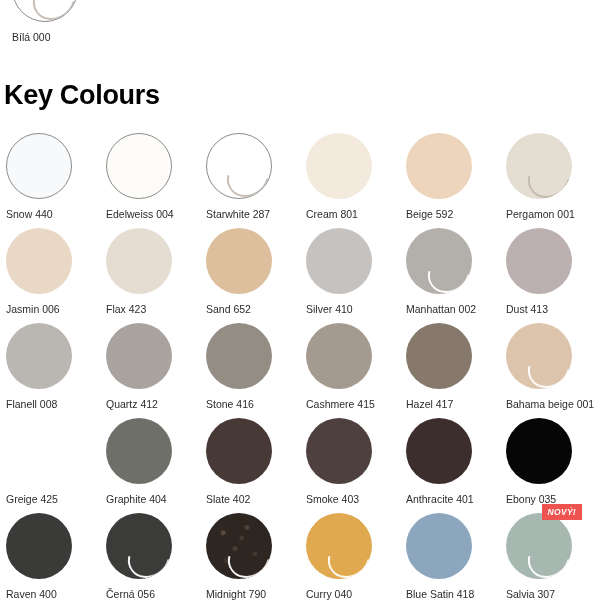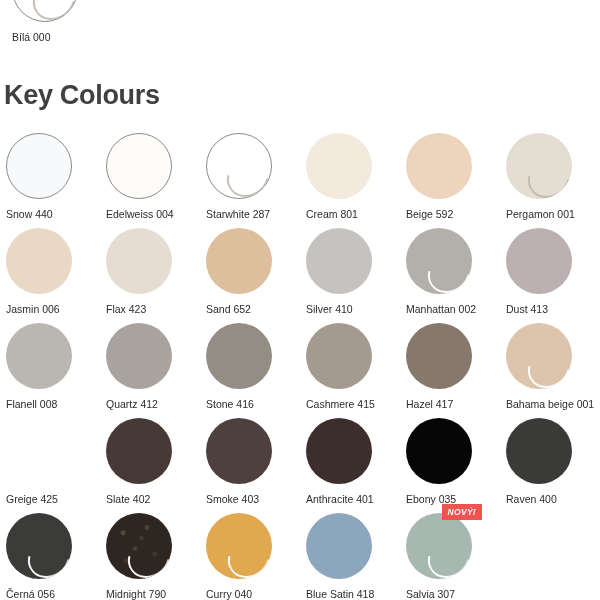--- a/index.html
+++ b/index.html
@@ -32,21 +32,21 @@
   }
 
   
   .section-title {
     position: absolute;
     top: 78px;
     left: 4px;
     font-size: 27px;
     font-weight: bold;
     letter-spacing: -0.3px;
-    color: #404040;
+    color: #000000;
     margin: 0;
     line-height: 34px;
   }
 
   
   .grid {
     position: absolute;
     top: 133px;
     left: 0;
     width: 600px;
@@ -270,20 +270,26 @@
       <div class="label">Bahama beige 001</div>
     </div>
     <div class="cell">
       <div class="swatch-wrap">
         <div class="swatch"></div>
       </div>
       <div class="label">Greige 425</div>
     </div>
     <div class="cell">
       <div class="swatch-wrap">
+        <div class="swatch" style="background: rgb(111, 111, 106);"></div>
+      </div>
+      <div class="label">Graphite 404</div>
+    </div>
+    <div class="cell">
+      <div class="swatch-wrap">
         <div class="swatch" style="background: rgb(71, 58, 54);"></div>
       </div>
       <div class="label">Slate 402</div>
     </div>
     <div class="cell">
       <div class="swatch-wrap">
         <div class="swatch" style="background: rgb(78, 64, 63);"></div>
       </div>
       <div class="label">Smoke 403</div>
     </div>

